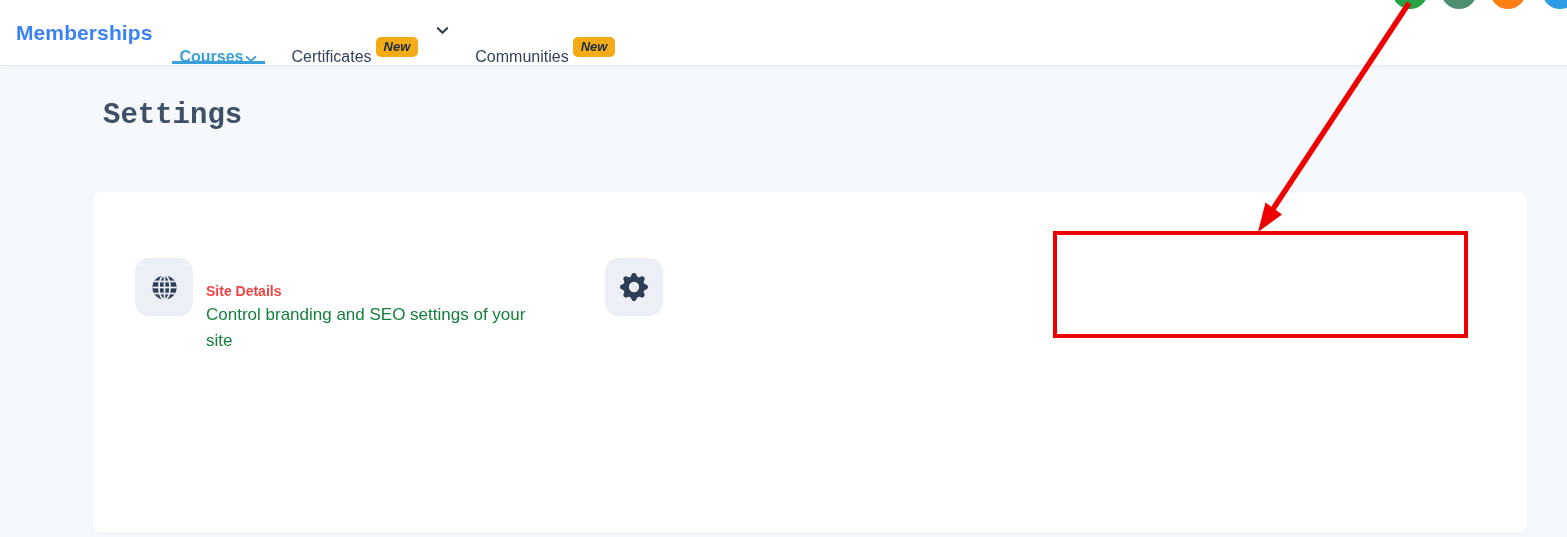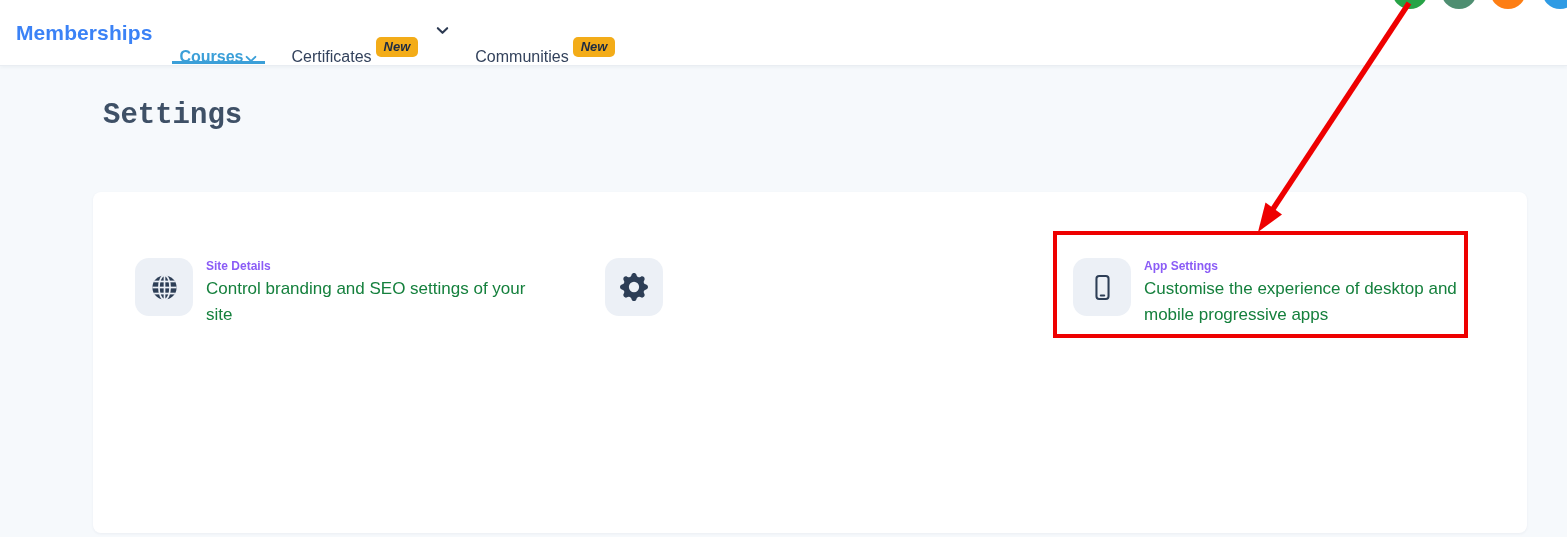--- a/index.html
+++ b/index.html
@@ -80,21 +80,21 @@
     padding:66px 20px 0 42px;
   }
   .setting-item { display:flex; cursor:pointer; }
   .icon-tile {
     flex:0 0 58px; width:58px; height:58px;
     background:#ecf0f6; border-radius:14px;
     display:flex; align-items:center; justify-content:center;
     margin-right:13px;
   }
   .item-text { padding-top:1px; max-width:330px; }
-  .item-title { font-size:12px; font-weight:700; color:#8b5cf6; margin-bottom:3px; }
+  .item-title { font-size:14px; font-weight:700; color:#ef4444; margin-bottom:3px;margin-top:24px; }
   .item-desc  { font-size:17px; color:#15803d; line-height:26px; }
 
   
   .annot-rect {
     position:absolute; left:1053px; top:231px;
     width:415px; height:107px;
     border:4px solid #ee0000;
     pointer-events:none; z-index:4;
   }
   .annot-arrow {
@@ -171,32 +171,20 @@
       <div class="icon-tile">
         <svg width="28" height="28" viewBox="0 0 16 16">
           <path fill="#2d3e56" fill-rule="evenodd" d="M9.405 1.05c-.413-1.4-2.397-1.4-2.81 0l-.1.34a1.464 1.464 0 0 1-2.105.872l-.31-.17c-1.283-.698-2.686.705-1.987 1.987l.169.311c.446.82.023 1.841-.872 2.105l-.34.1c-1.4.413-1.4 2.397 0 2.81l.34.1a1.464 1.464 0 0 1 .872 2.105l-.17.31c-.698 1.283.705 2.686 1.987 1.987l.311-.169a1.464 1.464 0 0 1 2.105.872l.1.34c.413 1.4 2.397 1.4 2.81 0l.1-.34a1.464 1.464 0 0 1 2.105-.872l.31.17c1.283.698 2.686-.705 1.987-1.987l-.169-.311a1.464 1.464 0 0 1 .872-2.105l.34-.1c1.4-.413 1.4-2.397 0-2.81l-.34-.1a1.464 1.464 0 0 1-.872-2.105l.17-.31c.698-1.283-.705-2.686-1.987-1.987l-.311.169a1.464 1.464 0 0 1-2.105-.872l-.1-.34zM8 10.93a2.93 2.93 0 1 1 0-5.86 2.93 2.93 0 0 1 0 5.86z"></path>
         </svg>
       </div>
       <div class="item-text">
       </div>
     </div>
 
 
-    <div class="setting-item">
-      <div class="icon-tile">
-        <svg width="29" height="29" viewBox="0 0 24 24" fill="none" stroke="#2d3e56" stroke-width="1.7" stroke-linecap="round">
-          <rect x="7" y="2.5" width="10" height="19" rx="2.2"></rect>
-          <line x1="10.6" y1="18.6" x2="13.4" y2="18.6"></line>
-        </svg>
-      </div>
-      <div class="item-text">
-        <div class="item-title">App Settings</div>
-        <div class="item-desc">Customise the experience of desktop and mobile progressive apps</div>
-      </div>
-    </div>
 
   </div>
 </section>
 
 <div class="annot-rect"></div>
 <svg class="annot-arrow" viewBox="0 0 1567 537">
   <line x1="1409" y1="3" x2="1273" y2="209" stroke="#ee0000" stroke-width="5.5"></line>
   <polygon points="1258,232 1265.5,202.5 1282,214.5" fill="#ee0000"></polygon>
 </svg>
 

